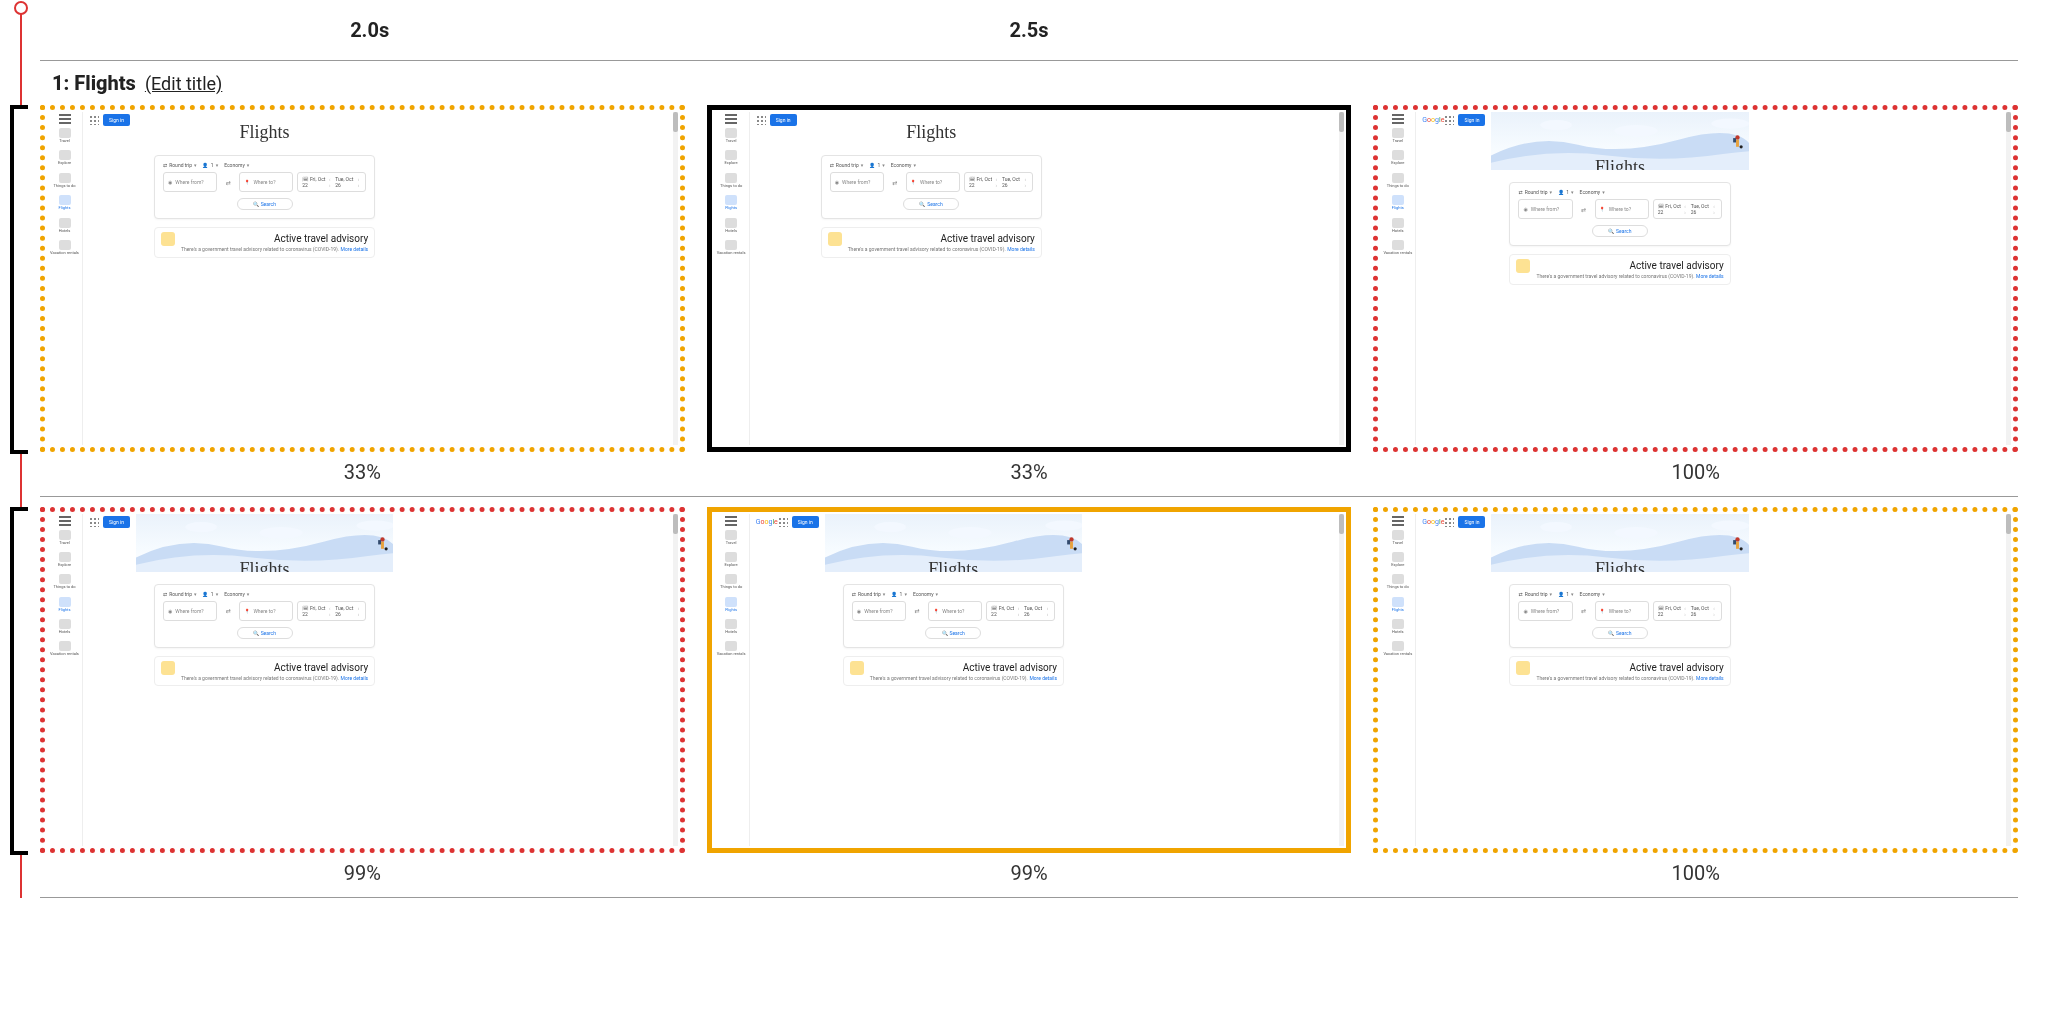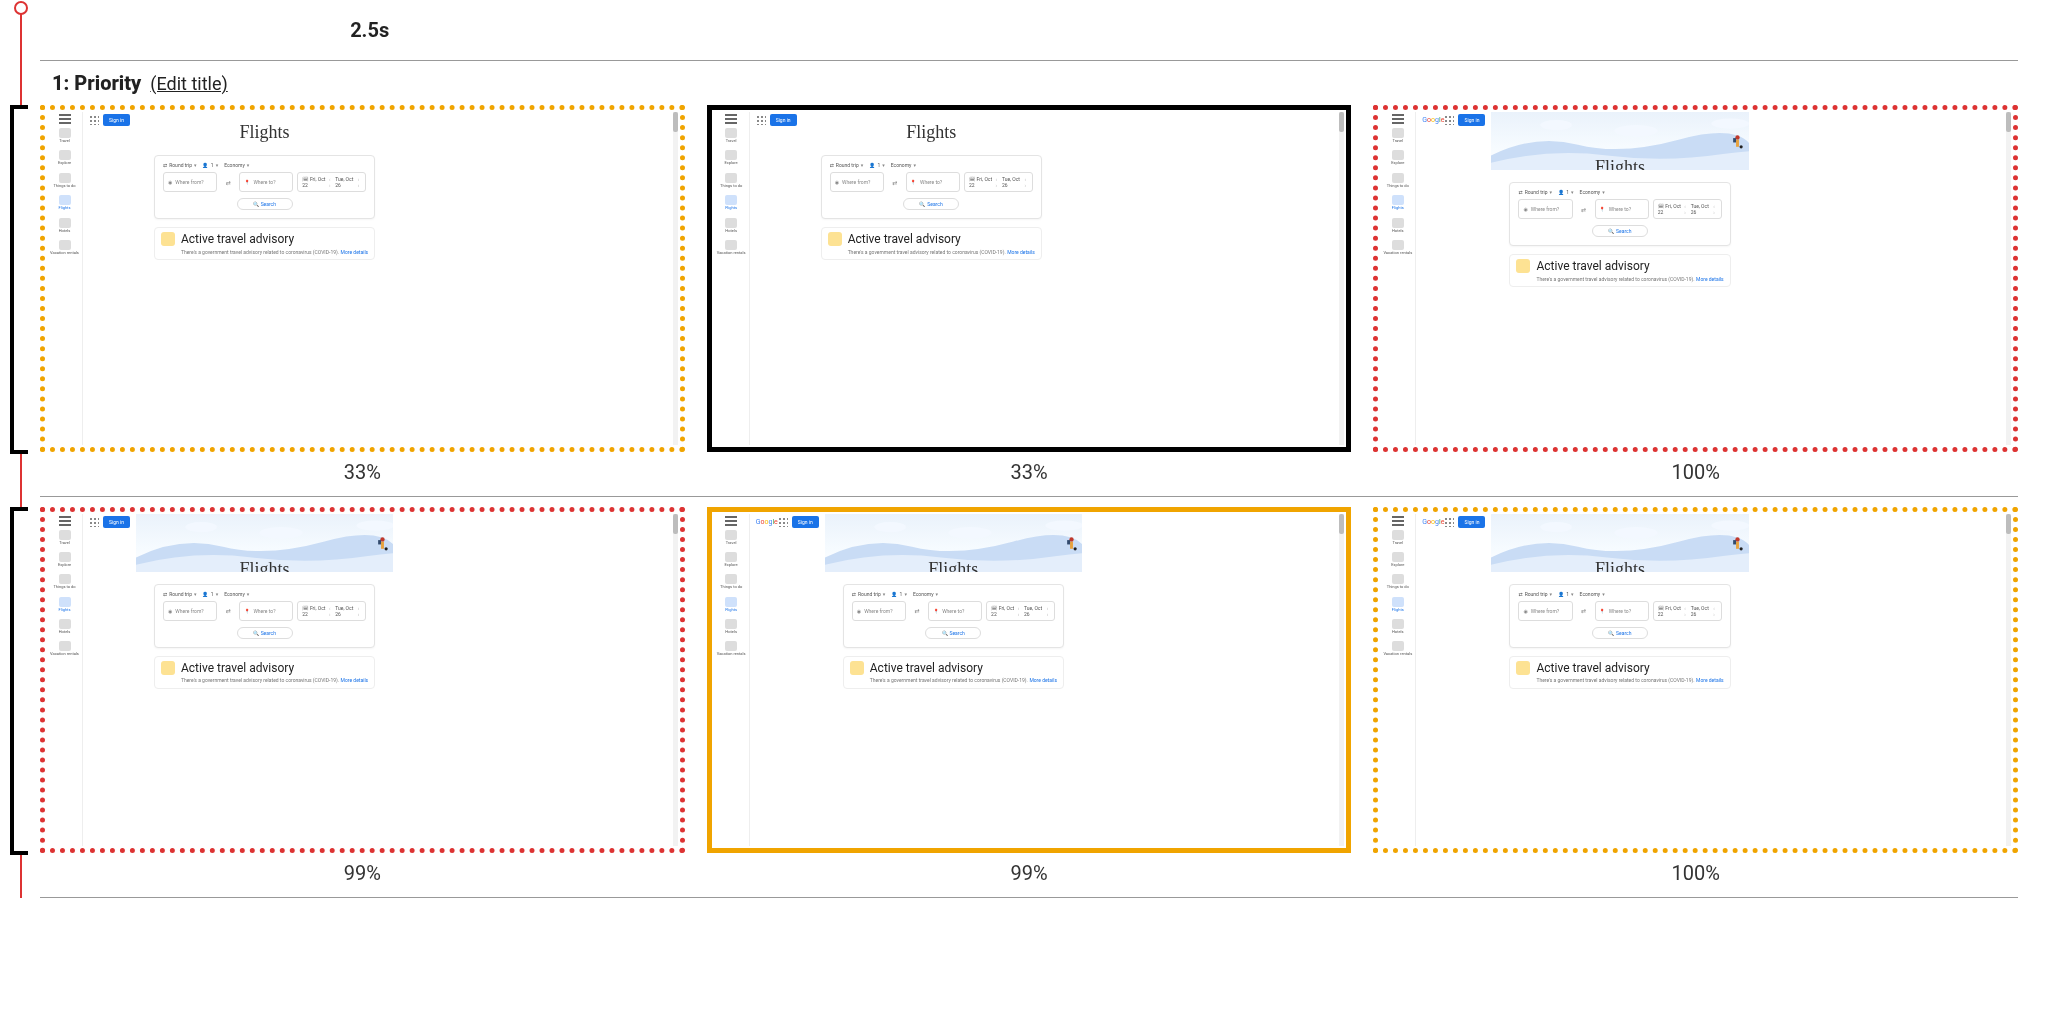--- a/index.html
+++ b/index.html
@@ -211,21 +211,21 @@
     border-radius:4px;
     padding: 4px 6px;
     display:flex; gap:6px; align-items:flex-start;
   }
   .gf-adv-ico {
     width:14px;height:14px;border-radius:3px;
     background:#fde293;
     flex-shrink:0;
   }
   .gf-adv-text { font-size:6px; line-height:1.3; }
-  .gf-adv-text .headline { font-size:12px; color:#222; display:block; }
+  .gf-adv-text .headline { font-size:10px; color:#222; display:block;text-align:right; }
   .gf-adv-text .sub { color:#777; font-size:5px; }
   .gf-adv-text .more { color:#1a73e8; font-size:5px; }
 
   .gf-scroll {
     position:absolute; right:0; top:0; bottom:0; width:5px;
     background:#f2f2f2;
   }
   .gf-scroll-thumb {
     position:absolute; right:0; top:0; width:5px; height:20px;
     background:#bdbdbd; border-radius:2px;
@@ -235,26 +235,27 @@
 
 </style>
 </head>
 <body>
 
 <div class="timeline-wrap">
   <div class="timeline-line"></div>
   <div class="timeline-circle"></div>
 
   <div class="time-header">
+    <div>2.0s</div>
     <div>2.5s</div>
   </div>
 
   <div id="runs-container">
       <div class="run-block">
-        <div class="run-title-row"><span class="run-title">1: Priority </span><a class="edit-title" href="#">(Edit title)</a></div>
+        <div class="run-title-row"><span class="run-title">1: Flights </span><a class="edit-title" href="#">(Edit title)</a></div>
         <div class="thumbs-row">
           <div class="thumb-cell">
             <div class="black-prefix"></div>
             <div class="thumb-frame border-dotted-orange">
               <div class="gflights">
     <div class="gf-sidebar">
       <div class="gf-burger"></div>
 
     <div class="sbitem">
                     <div class="sb-ico"></div>

